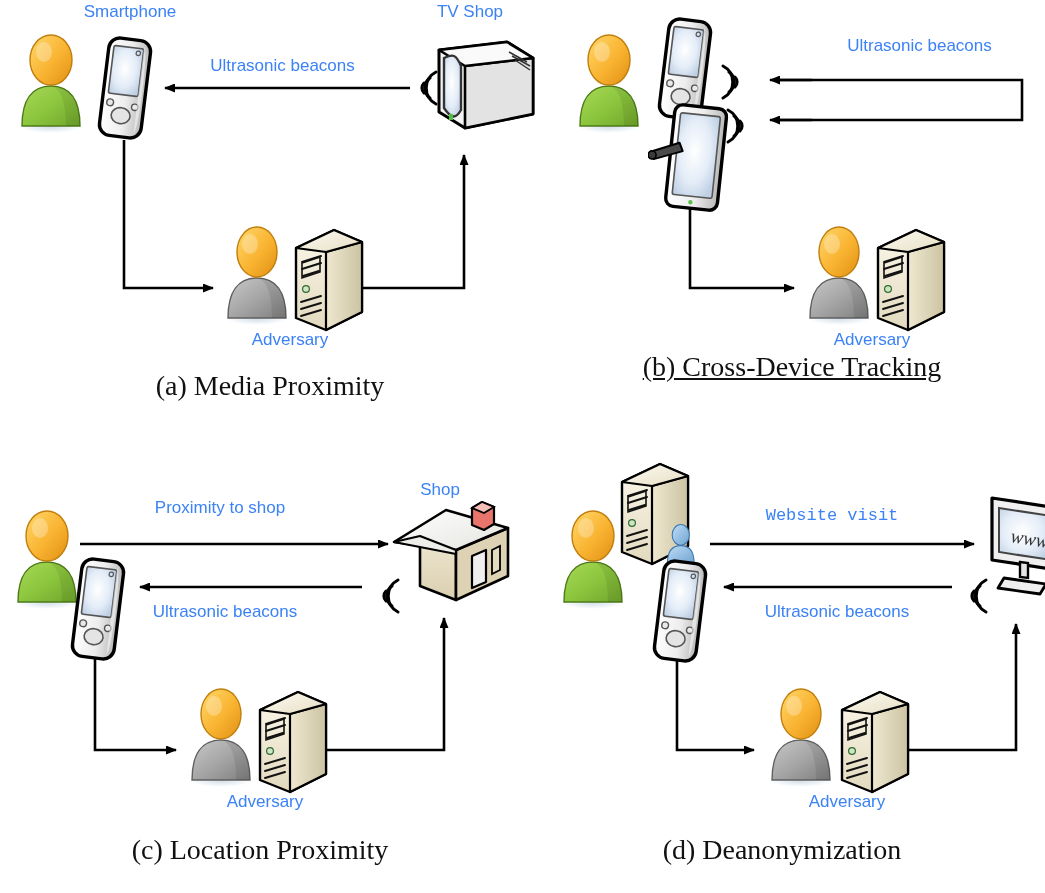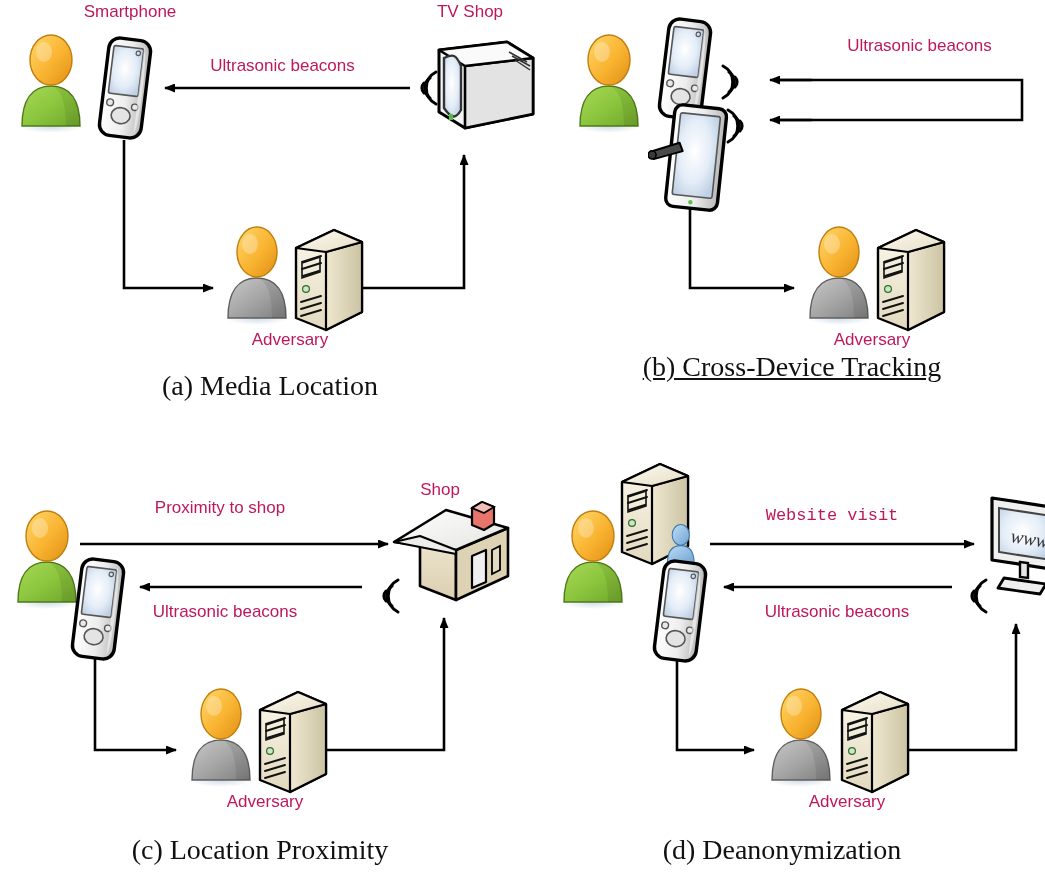--- a/index.html
+++ b/index.html
@@ -6,21 +6,21 @@
   body{width:1045px;height:893px;font-family:"Liberation Sans",sans-serif;color:#000;overflow:hidden;}
   #figure{position:relative;width:1045px;height:893px;background:#fff;}
   .panel{position:absolute;}
   .caption{
     position:absolute;text-align:center;
     font-family:"Liberation Serif",serif;
     font-size:28px;color:#111;white-space:nowrap;
   }
   .lbl{
     position:absolute;font-family:"Liberation Sans",sans-serif;
-    font-size:17px;color:#be185d;white-space:nowrap;text-align:center;
+    font-size:17px;color:#3b82f6;white-space:nowrap;text-align:center;
   }
   .node{position:absolute;}
   svg{display:block;overflow:visible;}
   .wire{position:absolute;left:0;top:0;pointer-events:none;}
 </style>
 </head>
 <body>
 
 <div id="figure">
 
@@ -213,21 +213,21 @@
     <svg class="node" style="left:425px;top:36px;" width="112" height="100">
         <use href="#symTV" width="112" height="100"></use>
       </svg>
     <svg class="node" style="left:218px;top:222px;" width="78" height="104">
         <use href="#symAdv" width="78" height="104"></use>
       </svg>
     <svg class="node" style="left:288px;top:226px;" width="80" height="106">
         <use href="#symServer" width="80" height="106"></use>
       </svg>
 
-    <div class="caption" style="left:60px;top:370px;width:420px;">(a)  Media Location</div>
+    <div class="caption" style="left:60px;top:370px;width:420px;">(a)  Media Proximity</div>
   </div>
 
   <div class="panel" style="left:522px;top:0;width:523px;height:446px;">
 
     <div class="lbl" style="left:290px;top:36px;width:215px;">Ultrasonic beacons</div>
     <div class="lbl" style="left:275px;top:330px;width:150px;">Adversary</div>
 
     <svg class="wire" width="523" height="446">
       <polyline points="255,80 500,80 500,120 255,120" fill="none" stroke="#000" stroke-width="2.6"></polyline>
       <line x1="290" y1="80" x2="248" y2="80" stroke="#000" stroke-width="2.6" marker-end="url(#ah)"></line>

